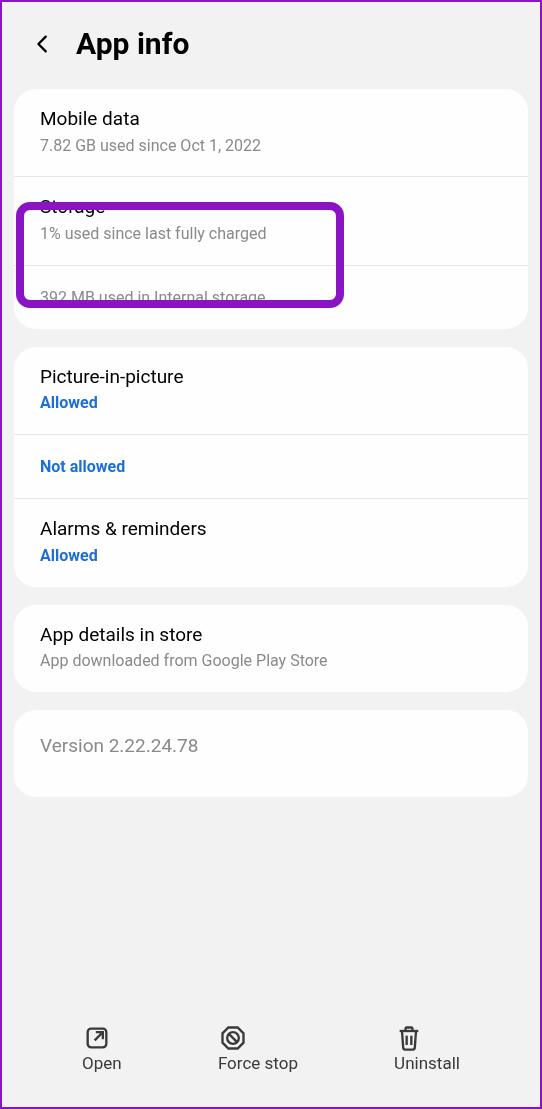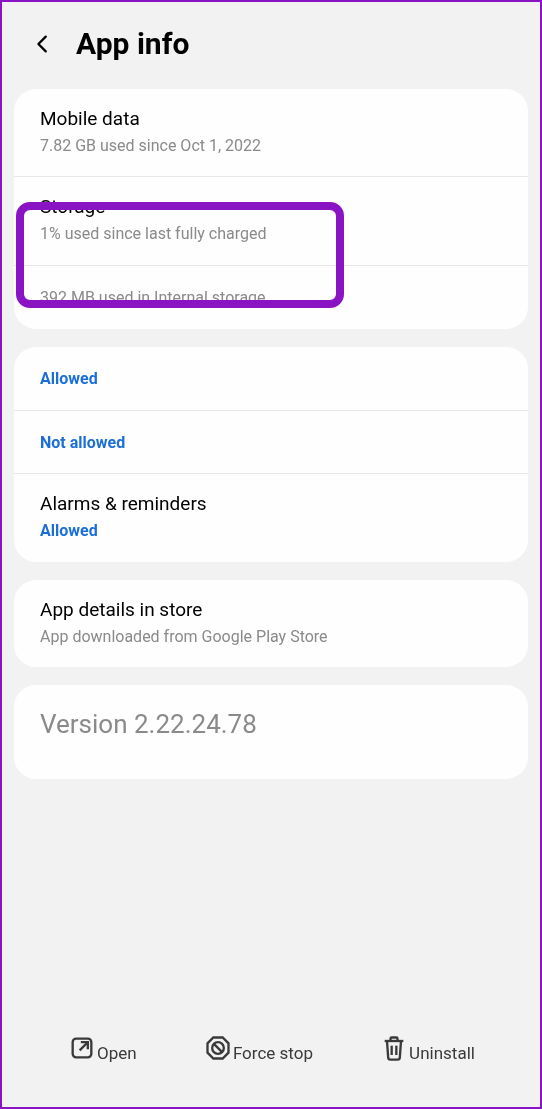--- a/index.html
+++ b/index.html
@@ -60,21 +60,21 @@
       background: #e7e7e7;
       margin: 0 0px;
     }
     .version-card {
       background: #fefefe;
       margin: 18px 12px 0 12px;
       border-radius: 22px;
       padding: 24px 26px 40px 26px;
     }
     .version-text {
-      font-size: 26px;
+      font-size: 19px;
       color: #8a8a8a;
     }
     .highlight {
       position: absolute;
       border: 8px solid #8a14c4;
       border-radius: 14px;
       left: 14px;
       top: 200px;
       width: 328px;
       height: 106px;
@@ -87,21 +87,22 @@
       right: 2px;
       height: 110px;
       background: #f2f2f2;
       display: flex;
       justify-content: space-around;
       align-items: center;
       padding: 0 30px 8px 30px;
     }
     .bar-btn {
       display: flex;
-      align-items: flex-end;
+      flex-direction: column;
+      align-items: flex-start;
       color: #3a3a3a;
     }
     .bar-label {
       font-size: 17px;
       color: #3a3a3a;
     }
     .ico { width: 30px; height: 30px; display:flex; align-items:center; justify-content:center;}
     svg { stroke: #3a3a3a; stroke-width: 2; fill: none; }
   </style>
 </head>
@@ -127,20 +128,21 @@
     <div class="item-sub">1% used since last fully charged</div>
   </div>
   <div class="divider"></div>
   <div class="item">
     <div class="item-sub">392 MB used in Internal storage</div>
   </div>
 </div>
 
 <div class="card">
   <div class="item">
+    <div class="item-title">Picture-in-picture</div>
     <div class="item-sub link">Allowed</div>
   </div>
   <div class="divider"></div>
   <div class="item">
     <div class="item-sub link">Not allowed</div>
   </div>
   <div class="divider"></div>
   <div class="item">
     <div class="item-title">Alarms &amp; reminders</div>
     <div class="item-sub link">Allowed</div>

